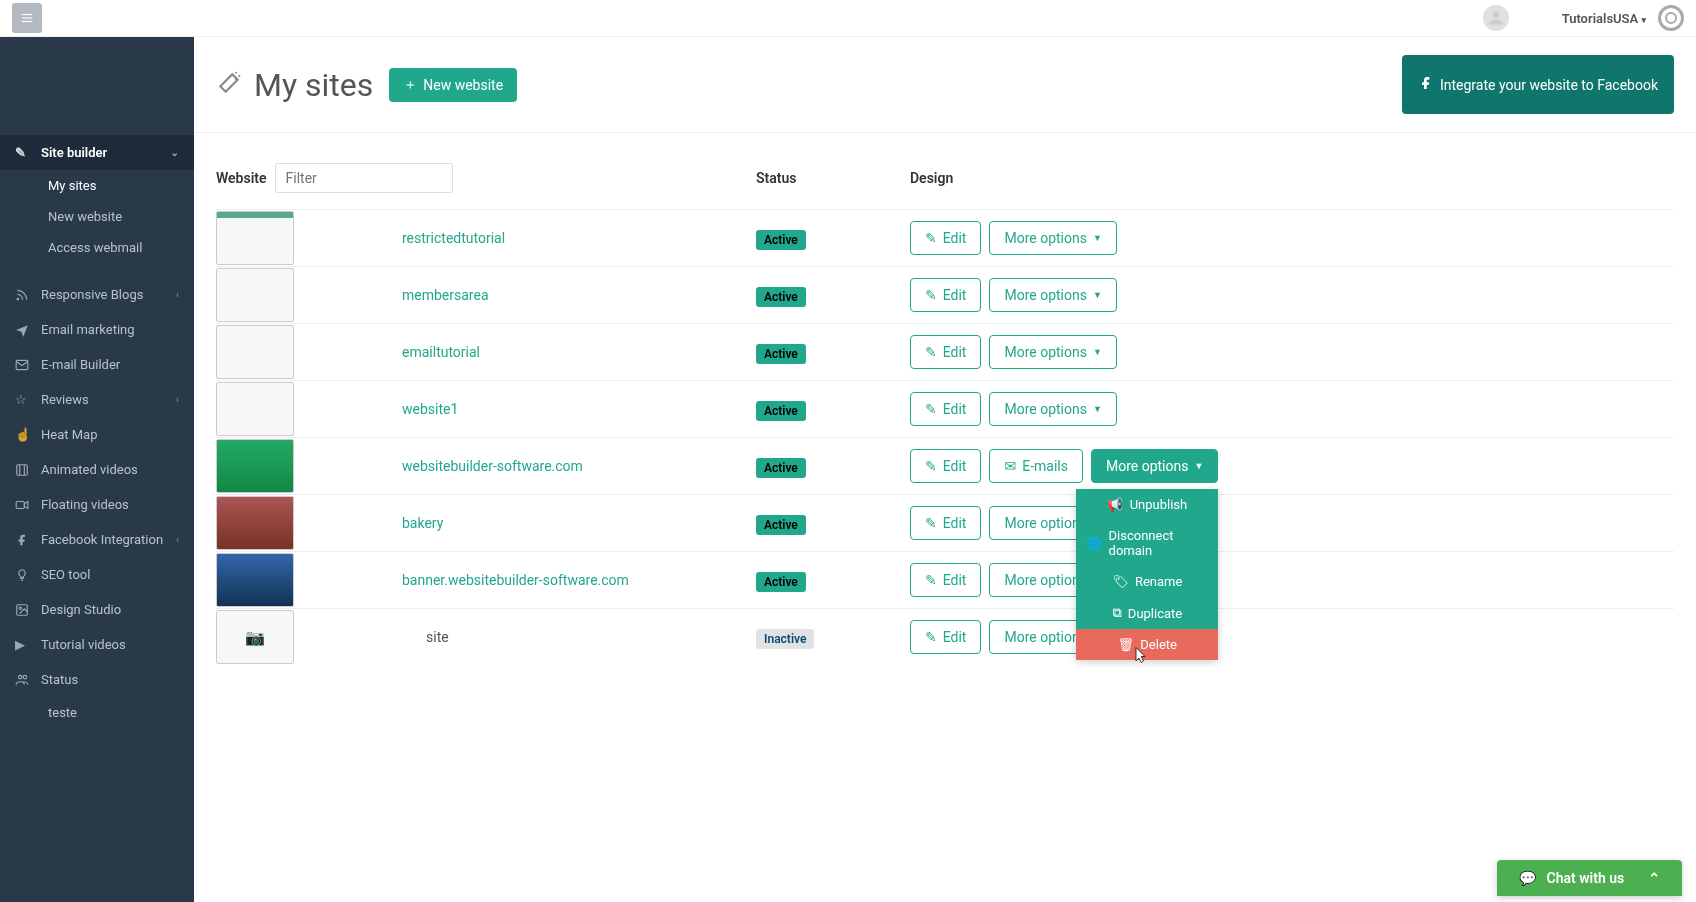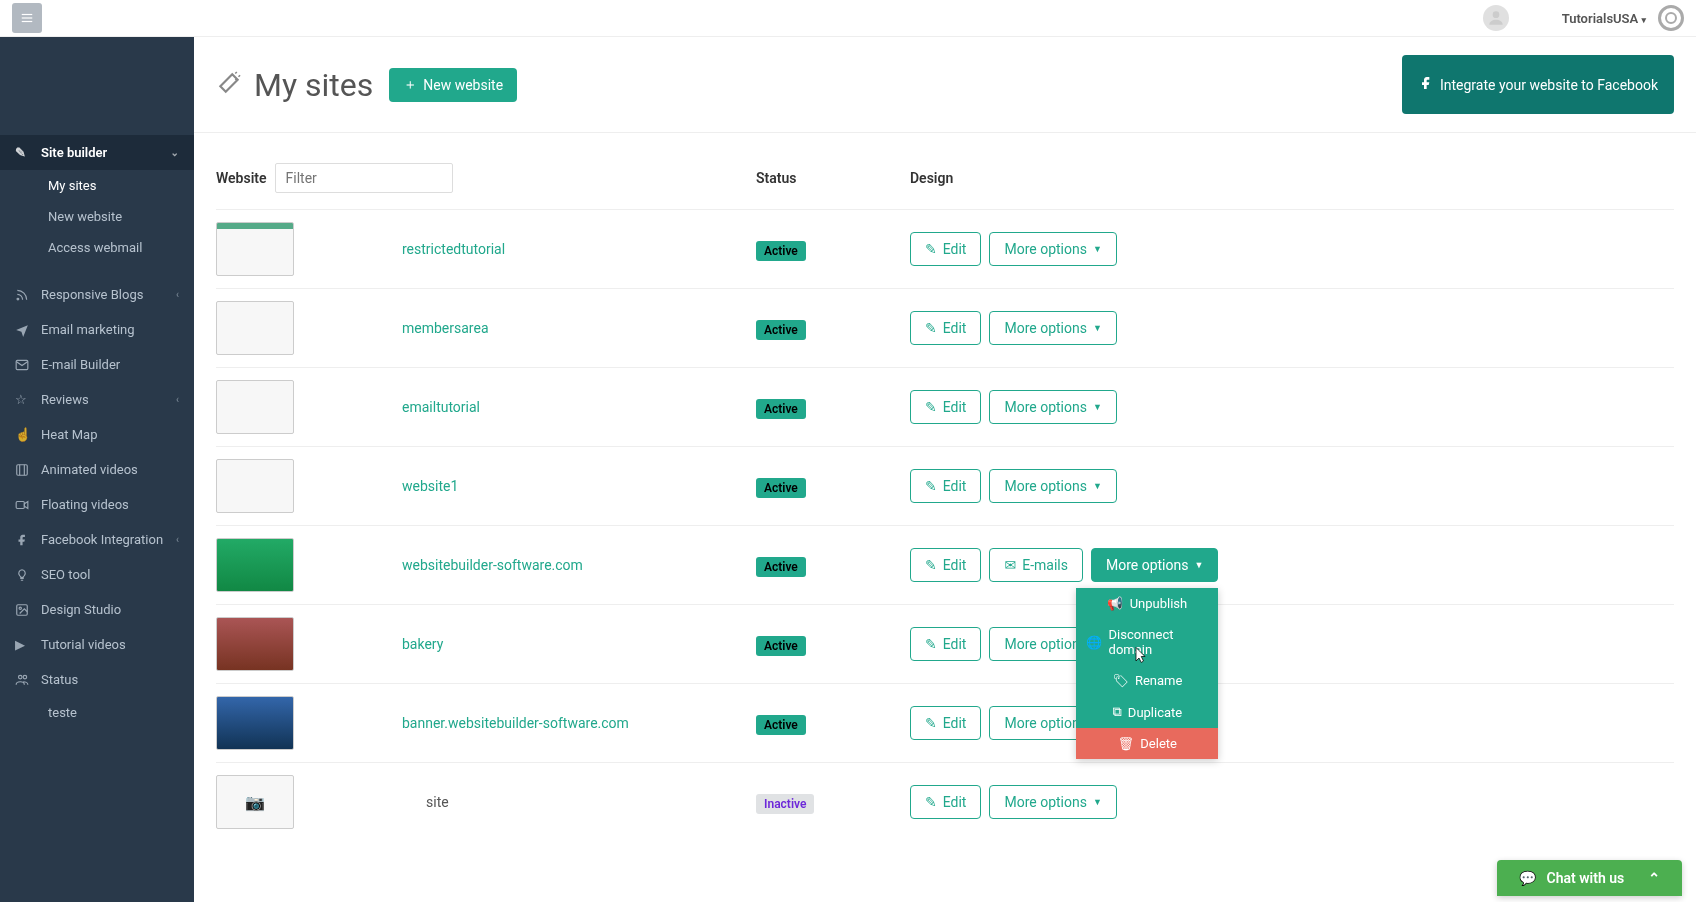--- a/index.html
+++ b/index.html
@@ -35,29 +35,29 @@
 .btn-outline { background: #fff; border: 1px solid #21a88c; color: #21a88c; }
 
 .content-pad { padding: 22px; }
 .table-head { display: flex; align-items: center; padding: 8px 0 16px 0; color: #333; }
 .col-web { flex: 0 0 540px; display: flex; align-items: center; gap: 8px; }
 .col-status { flex: 0 0 154px; }
 .col-actions { flex: 1; }
 .th { font-weight: 600; font-size: 14px; color: #333; }
 .filter-input { padding: 6px 10px; border: 1px solid #ddd; border-radius: 2px; font-size: 14px; width: 178px; }
 
-.row { display: flex; align-items: center; padding: 12px 0; border-top: 1px solid #eee; }
+.row { display: flex; align-items: center; padding: 1px 0; border-top: 1px solid #eee; }
 .thumb { width: 78px; height: 54px; border: 1px solid #ccc; background: #f7f7f7; border-radius: 2px; margin-right: 100px; position: relative; overflow:hidden;}
 .thumb.placeholder{display:flex;align-items:center;justify-content:center;color:#ccc;}
 .thumb .bar{position:absolute;top:0;left:0;right:0;height:6px;background:#5a8;}
 .site-link { color: #21a88c; font-size: 14px; cursor: pointer; }
 .site-name-plain { color: #555; font-size: 14px; margin-left: 24px; }
 .badge { padding: 3px 8px; border-radius: 3px; font-size: 12px; font-weight: 600; color: #000000; }
 .badge.active { background: #21a88c; }
-.badge.inactive { background: #e0e2e4; color: #6d28d9; }
+.badge.inactive { background: #e0e2e4; color: #0c4a6e; }
 .actions { display: flex; gap: 8px; position: relative; }
 
 .dropdown { position: absolute; top: 40px; right: 0; width: 142px; background: #21a88c; box-shadow: 0 2px 8px rgba(0,0,0,0.2); z-index: 10; }
 .dd-item { padding: 8px 10px; color: #fff; font-size: 13px; display: flex; align-items: center; justify-content: center; gap: 6px; cursor: pointer; }
 .dd-item.danger { background: #e86a5d; }
 
 .chat-widget { position: fixed; bottom: 6px; right: 14px; background: #4caf50; color: #fff; padding: 10px 22px; border-radius: 4px 4px 0 0; font-size: 14px; font-weight: 600; display: flex; align-items: center; gap: 10px; cursor: pointer; box-shadow: 0 2px 6px rgba(0,0,0,0.2);}
 .btn-teal-solid { background: #21a88c; color: #fff; border: 1px solid #21a88c;}
 
 .cursor-img { position: fixed; top: 644px; left: 1130px; z-index: 100; pointer-events: none; }

